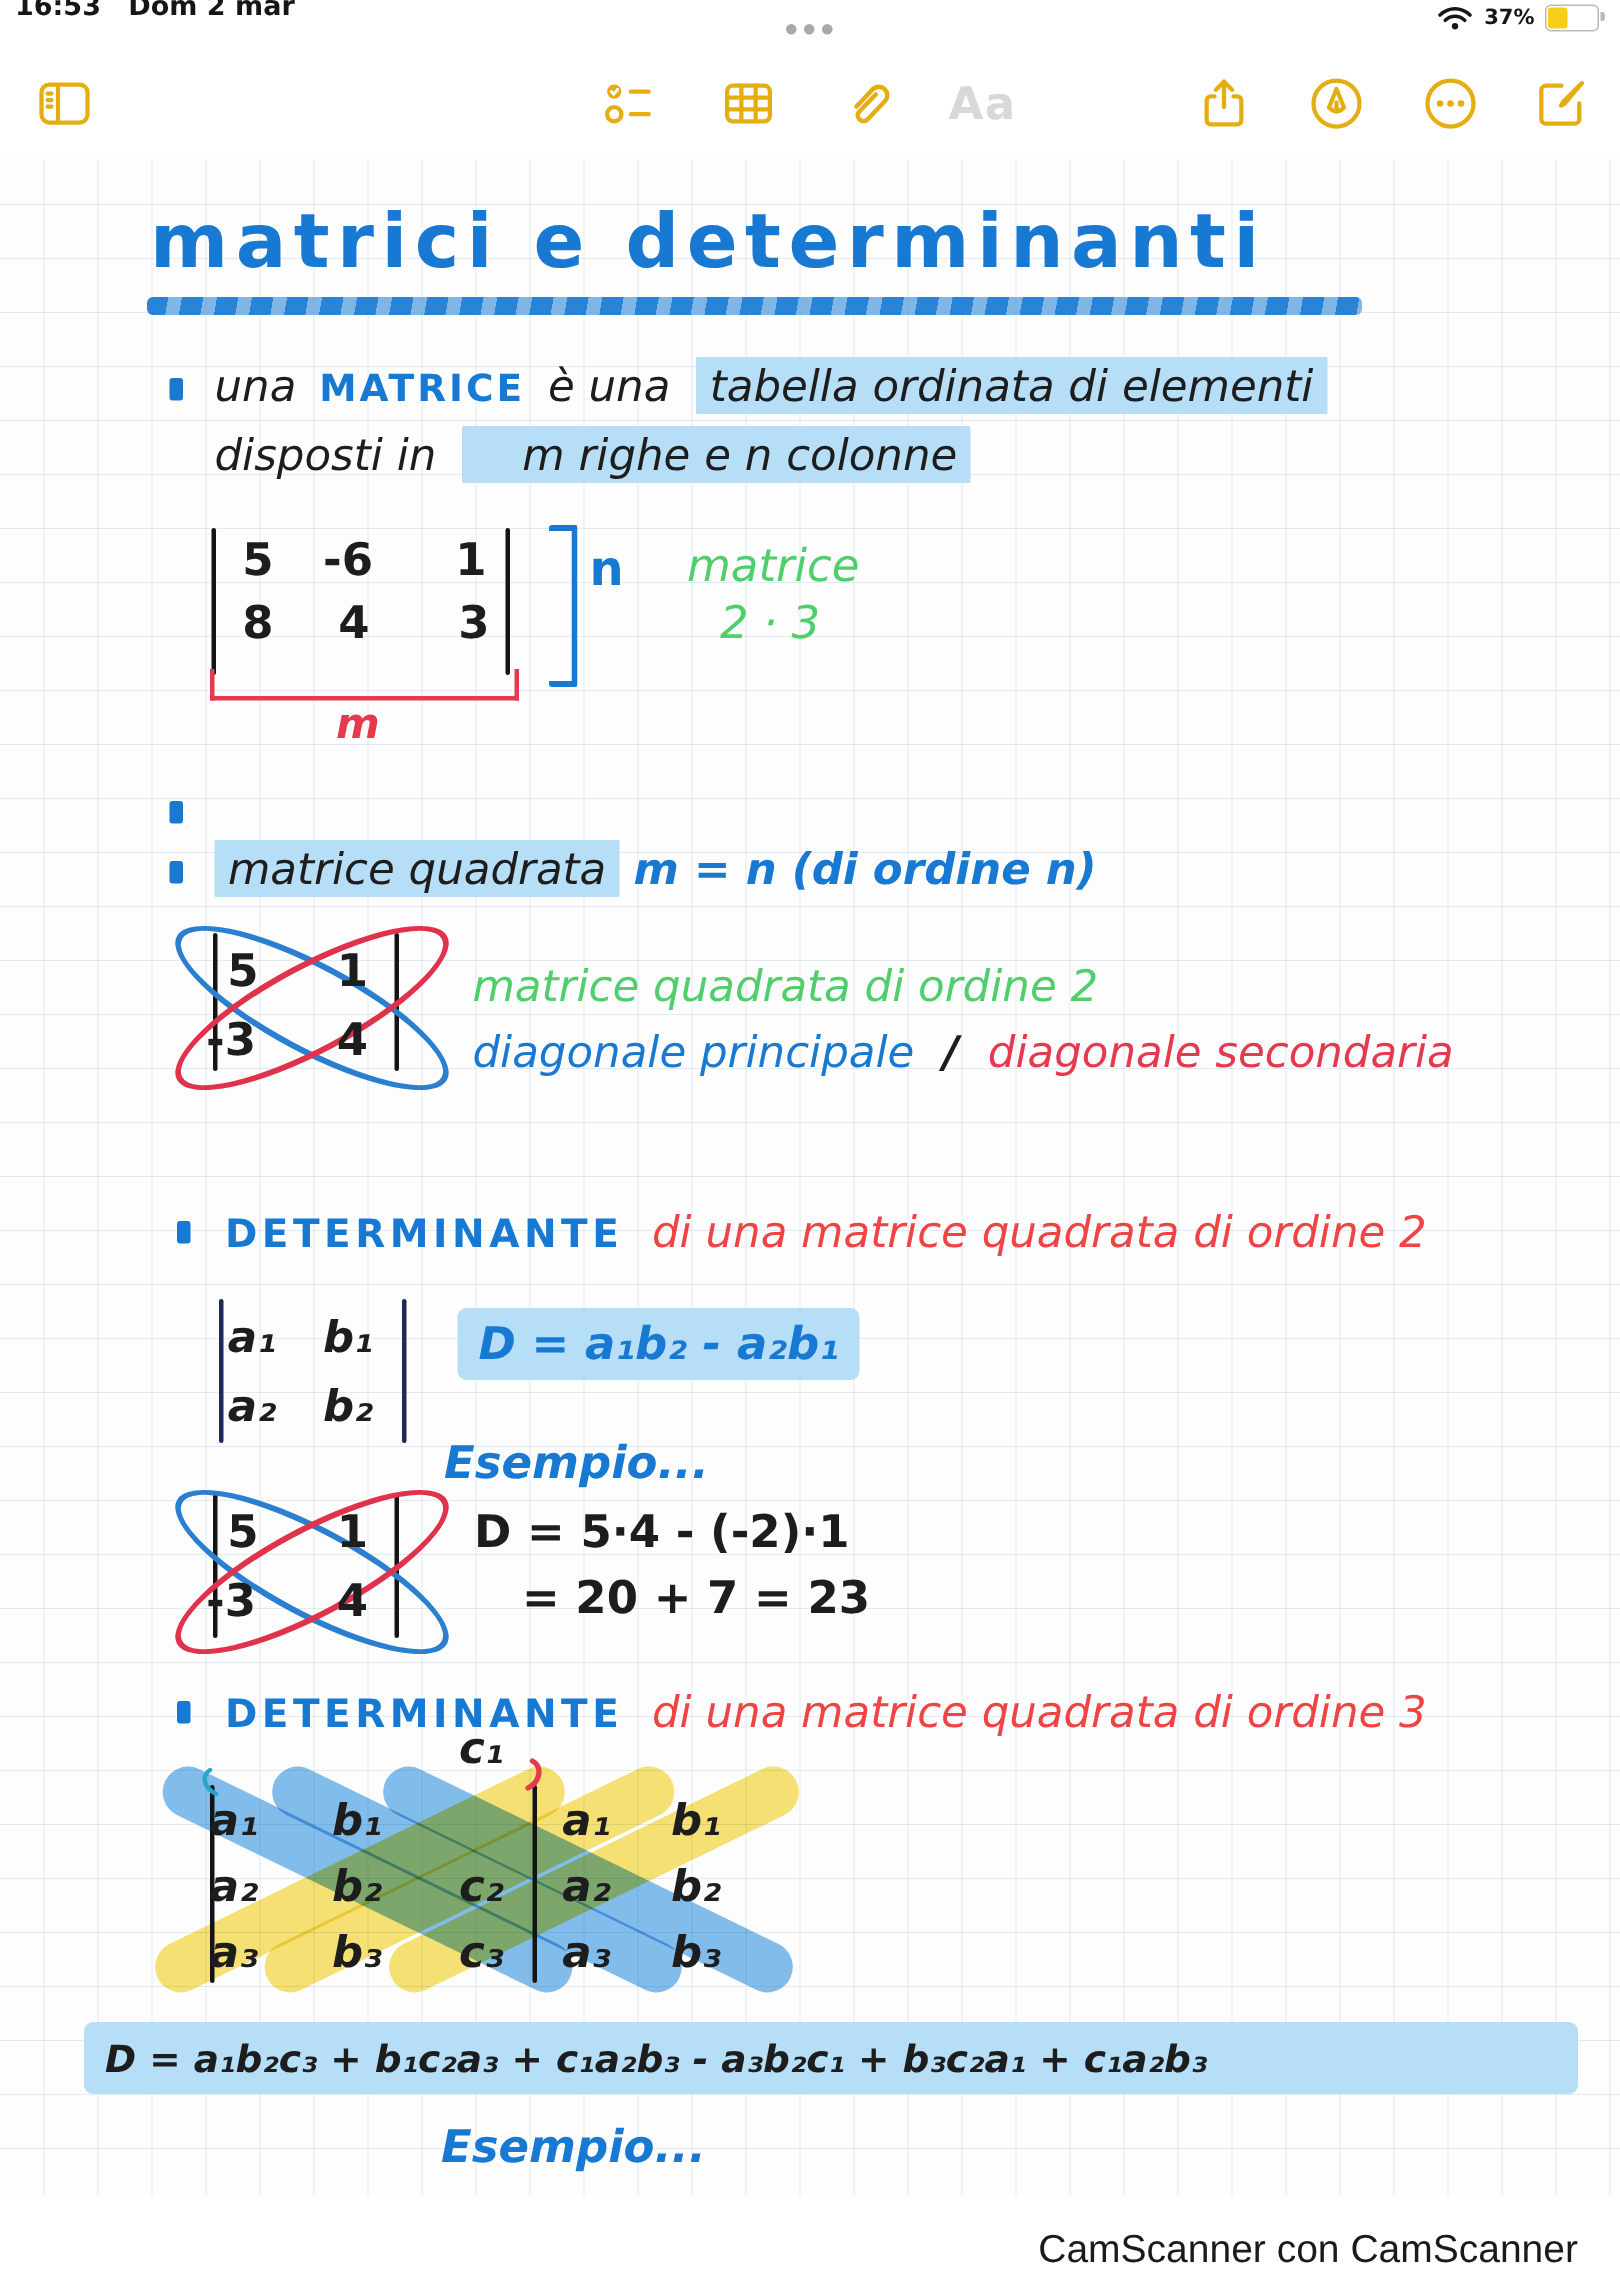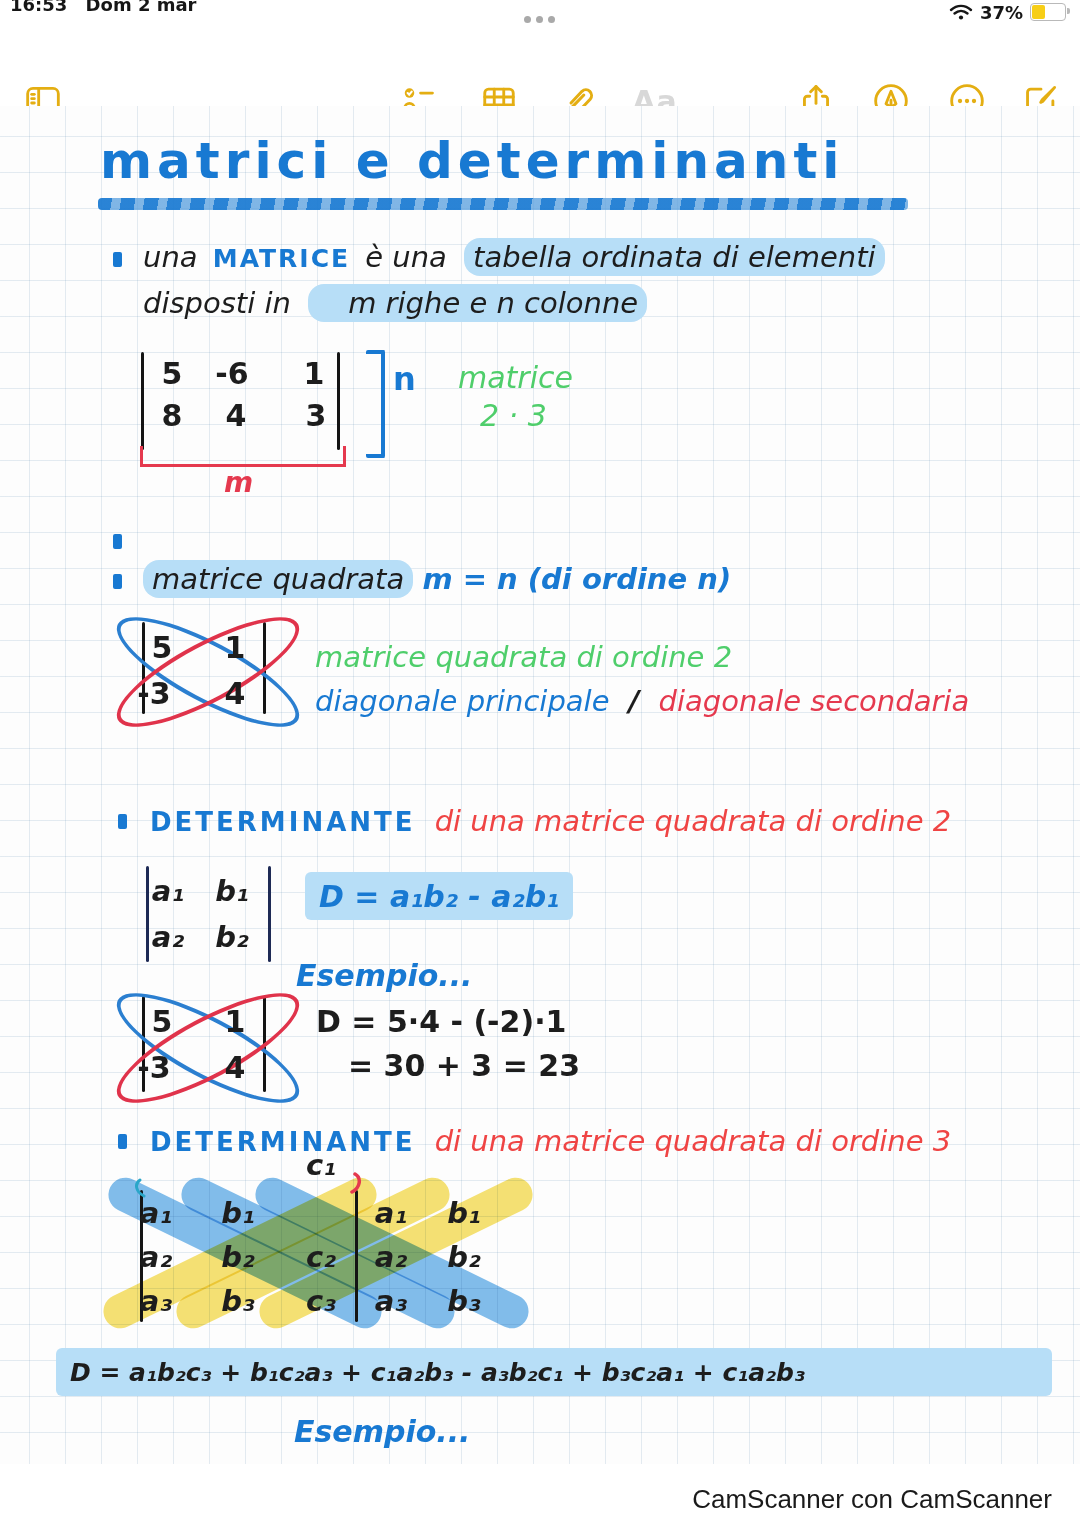--- a/index.html
+++ b/index.html
@@ -6,45 +6,45 @@
   .page{position:relative;width:1080px;height:1528px;background:#ffffff;overflow:hidden;
         font-family:"DejaVu Sans",sans-serif;}
   .abs{position:absolute;}
 
   
   .statusbar{position:absolute;top:0;left:0;width:1080px;height:32px;}
   .status-time{position:absolute;left:10px;top:-6px;font-size:18px;font-weight:700;color:#161616;}
   .multitask{position:absolute;left:524px;top:16px;display:flex;gap:5px;}
   .multitask i{width:7px;height:7px;border-radius:50%;background:#a9a9a9;display:block;}
   .status-right{position:absolute;right:14px;top:-2px;display:flex;align-items:center;gap:7px;}
-  .battery-pct{font-size:18px;font-weight:700;color:#161616;}
+  .battery-pct{font-size:14px;font-weight:700;color:#161616;}
   .battery{width:34px;height:16px;border:1.5px solid #b9b9b9;border-radius:4px;position:relative;background:#fff;}
   .battery .fill{position:absolute;left:1px;top:1px;bottom:1px;width:38%;background:#f7ce17;border-radius:2px;}
   .battery .cap{position:absolute;right:-4.5px;top:4px;width:2.5px;height:6px;background:#b9b9b9;border-radius:0 2px 2px 0;}
 
   
   .toolbar{position:absolute;top:40px;left:0;width:1080px;height:64px;background:#fff;}
-  .tbtn{position:absolute;top:6px;width:46px;height:46px;display:flex;align-items:center;justify-content:center;cursor:pointer;margin-top:32px;}
+  .tbtn{position:absolute;top:6px;width:46px;height:46px;display:flex;align-items:center;justify-content:center;cursor:pointer;}
   .tbtn svg{display:block;}
   .aa-label{font-size:30px;font-weight:600;color:#d8d8d8;letter-spacing:1px;}
 
   
   .grid-bg{position:absolute;left:0;top:106px;width:1080px;height:1358px;background-color:#fdfdfd;
     background-image:
       linear-gradient(to right, rgba(110,150,185,0.18) 1px, transparent 1px),
       linear-gradient(to bottom, rgba(110,150,185,0.18) 1px, transparent 1px);
     background-size:36px 36px;background-position:-7px -6px;}
 
   
   .ink-black{color:#1d1d1d;}
   .ink-blue{color:#1879d2;}
   .ink-green{color:#4fce6b;}
   .ink-red{color:#e5394e;}
   .ink-navy{color:#1e2a55;}
-  .hl{background:#b7def7;padding:2px 9px;border-radius:16px;}
+  .hl{background:#b7def7;padding:2px 9px;border-radius:1px;}
   .hw{font-family:"DejaVu Sans",sans-serif;}
   .cursive{font-style:italic;}
 
   .note-title{position:absolute;left:100px;top:132px;font-size:50px;font-weight:800;letter-spacing:5px;
               color:#1879d2;font-family:"DejaVu Sans",sans-serif;}
   .scribble{position:absolute;left:98px;top:198px;width:810px;height:12px;border-radius:4px;
     background:repeating-linear-gradient(100deg,rgba(24,121,210,.92) 0 14px,rgba(86,158,222,.75) 14px 23px);}
 
   .bullet{position:absolute;width:9px;height:15px;background:#1879d2;border-radius:2px;}
 
@@ -261,21 +261,21 @@
     <span class="vbar" style="left:142px;top:996px;height:96px;"></span>
     <span class="vbar" style="left:263px;top:996px;height:96px;"></span>
     <span class="loop blue" style="left:106px;top:1018px;transform:rotate(28deg);"></span>
     <span class="loop red" style="left:106px;top:1018px;transform:rotate(-28deg);"></span>
     <span class="mcell" style="left:134px;top:1004px;">5</span>
     <span class="mcell" style="left:207px;top:1004px;">1</span>
     <span class="mcell" style="left:126px;top:1050px;">-3</span>
     <span class="mcell" style="left:207px;top:1050px;">4</span>
   </div>
   <span class="abs ink-black" style="left:316px;top:1004px;font-size:30px;font-weight:600;white-space:nowrap;">D = 5·4 - (-2)·1</span>
-  <span class="abs ink-black" style="left:348px;top:1048px;font-size:30px;font-weight:600;white-space:nowrap;">=  30 + 3   =   23</span>
+  <span class="abs ink-black" style="left:348px;top:1048px;font-size:30px;font-weight:600;white-space:nowrap;">=  20 + 7   =   23</span>
 
   <span class="bullet" style="left:118px;top:1134px;"></span>
   <div class="abs hw" style="left:150px;top:1124px;white-space:nowrap;">
     <span class="caps-heading">DETERMINANTE</span>
     <span class="heading-rest cursive" style="margin-left:14px;">di una matrice quadrata di ordine 3</span>
   </div>
 
   <div>
     <span class="sarrus-stroke sblue" style="left:95px;top:1236px;transform:rotate(26deg);"></span>
     <span class="sarrus-stroke sblue" style="left:168px;top:1236px;transform:rotate(26deg);"></span>

